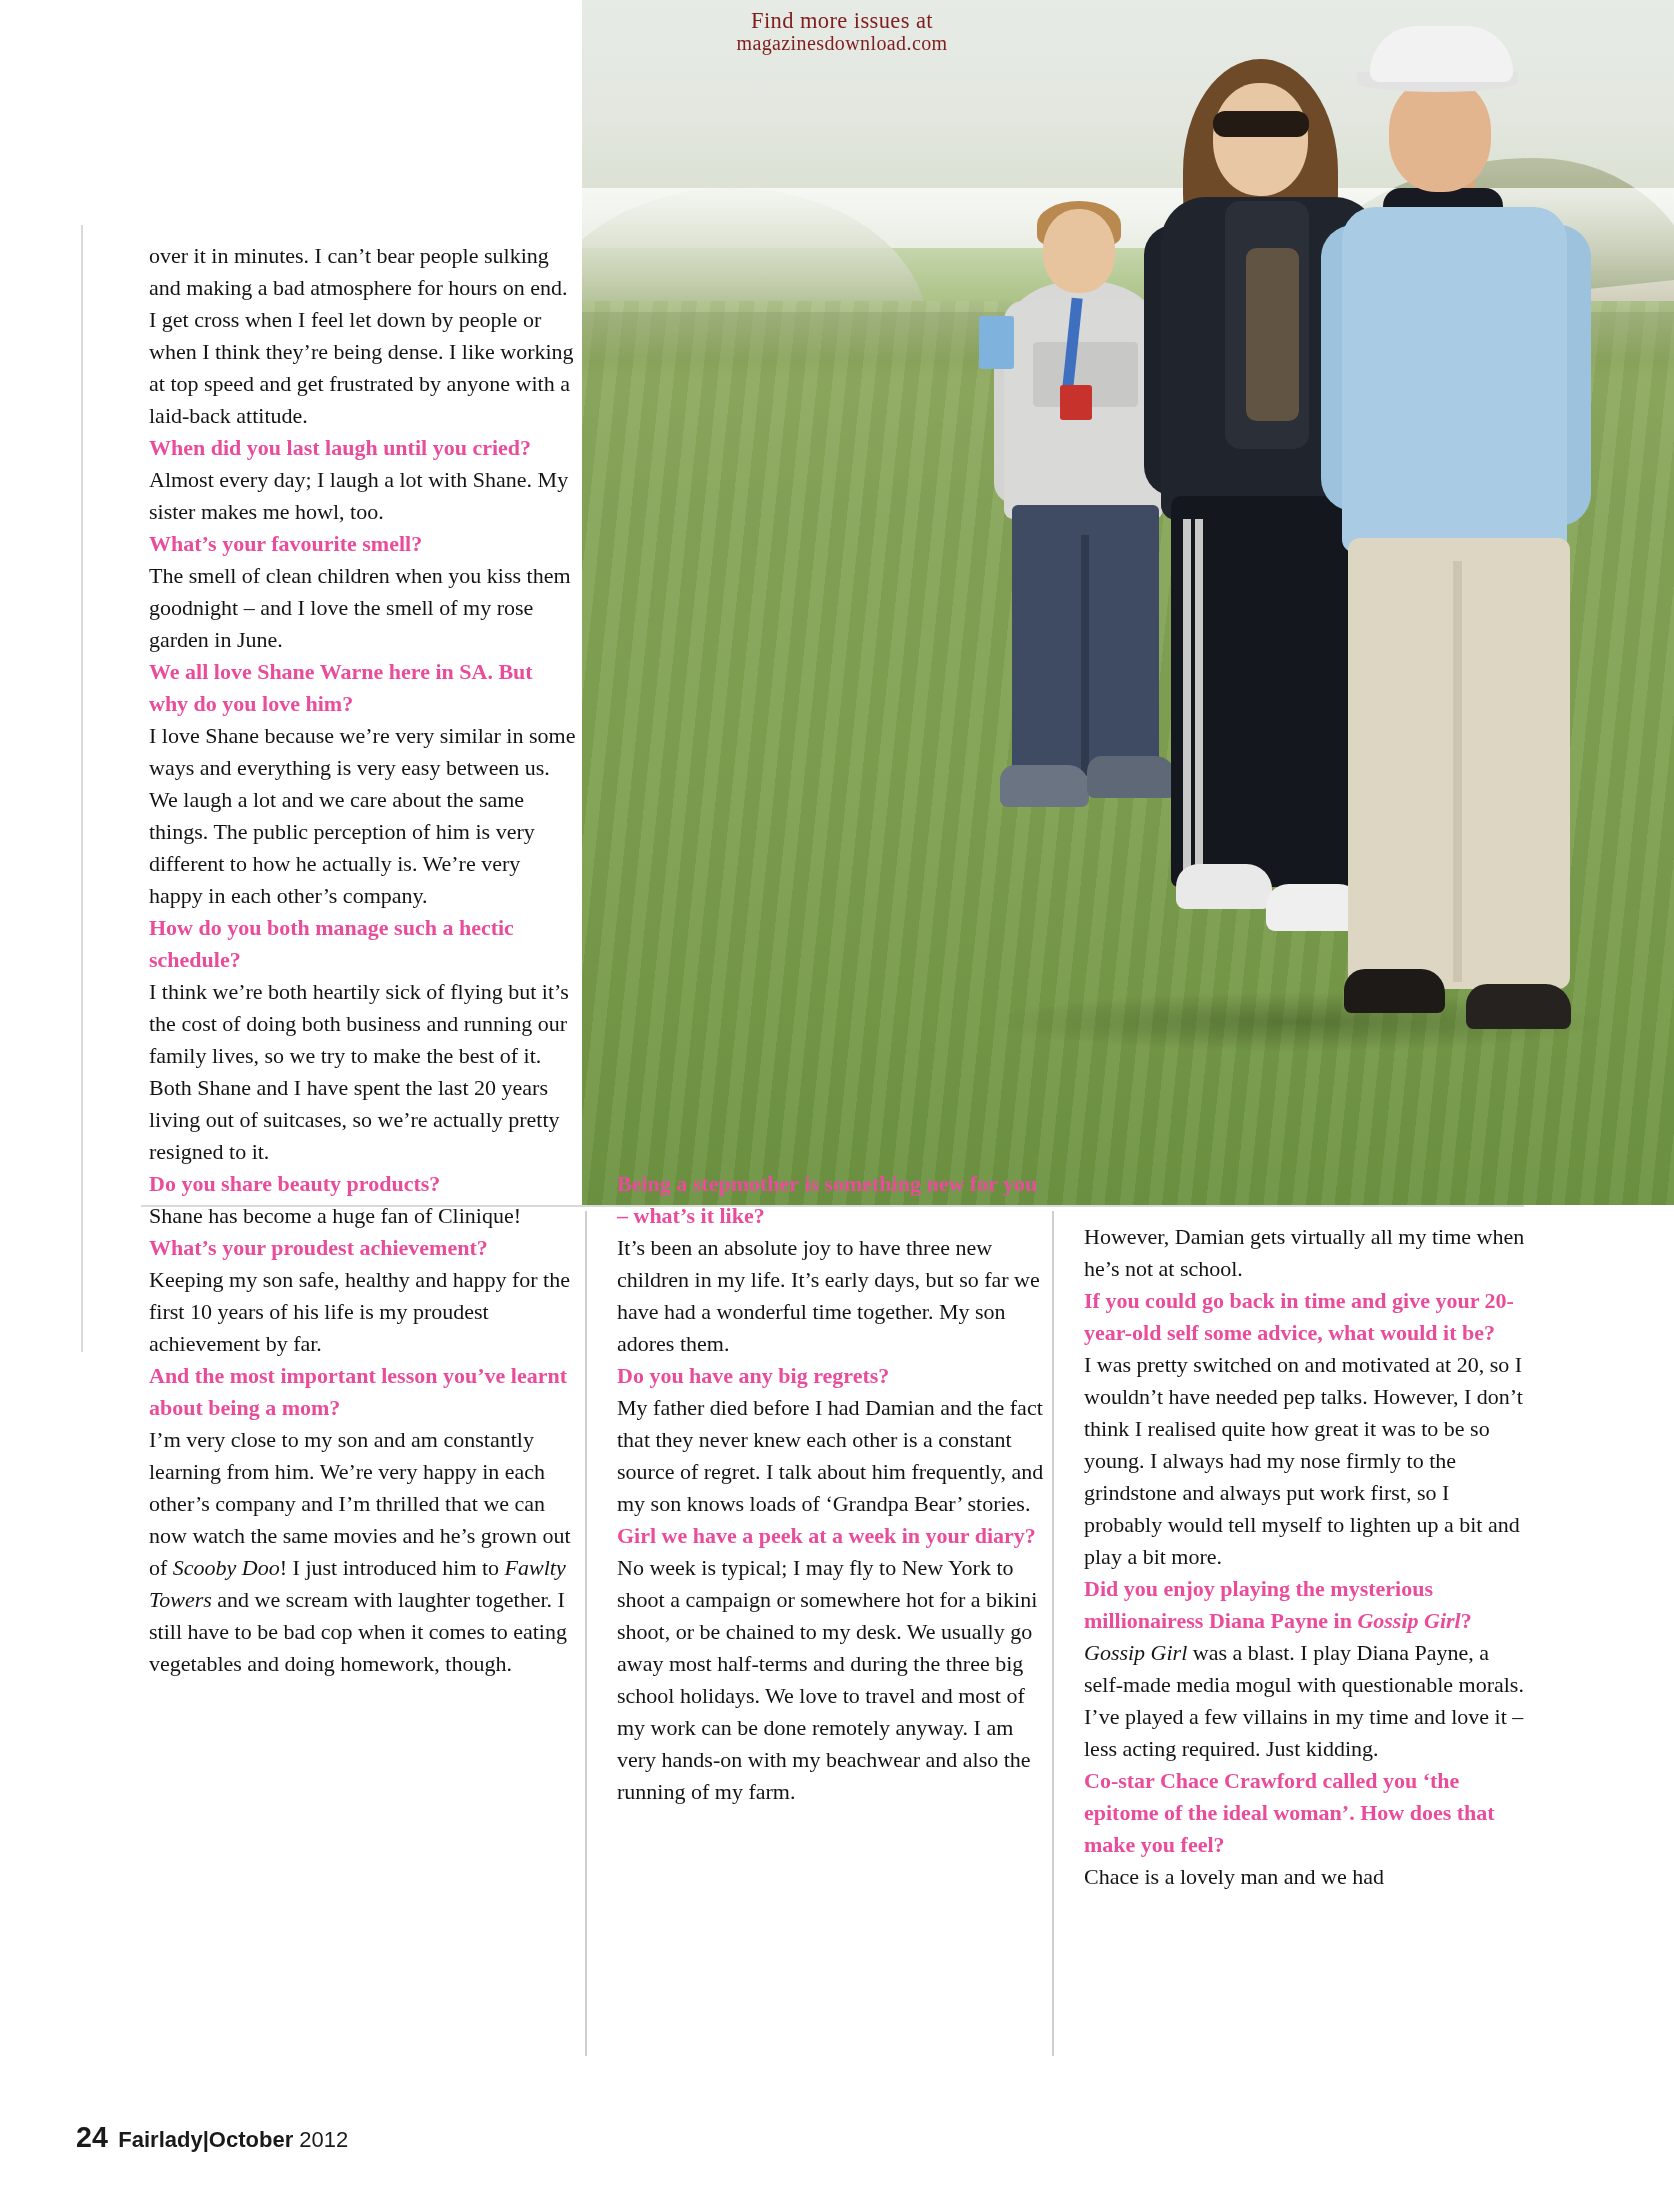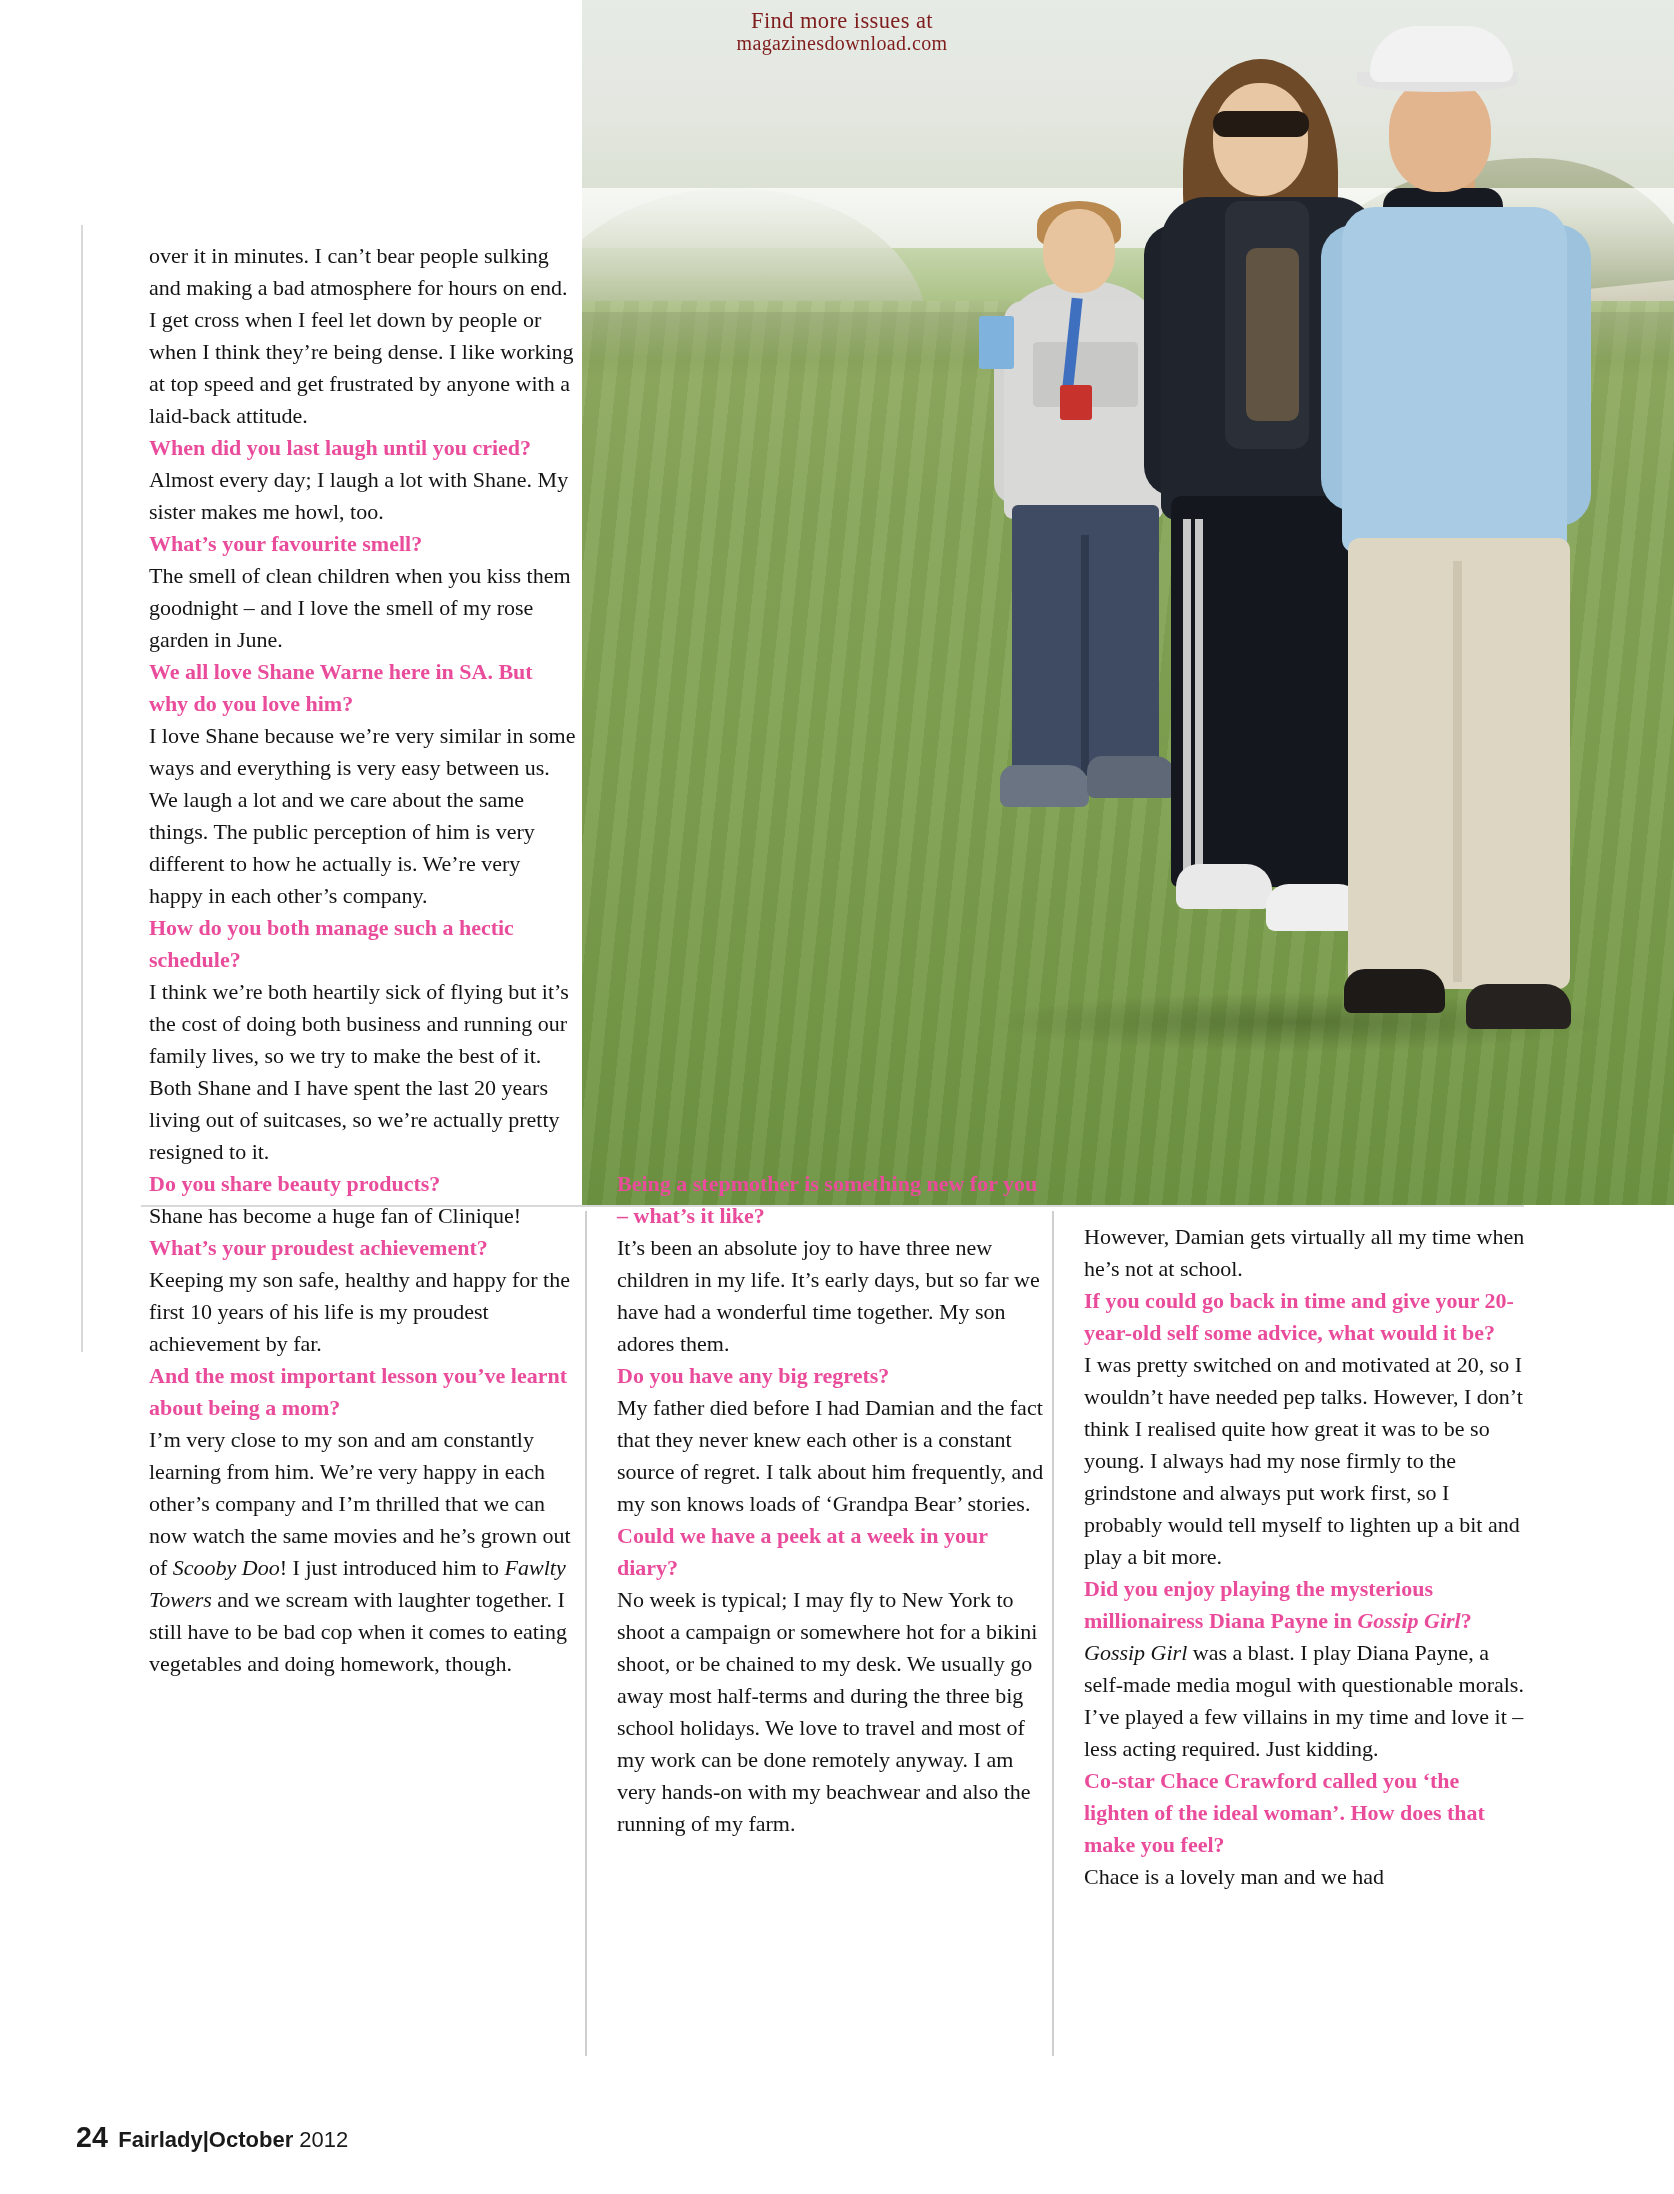--- a/index.html
+++ b/index.html
@@ -290,30 +290,30 @@
     <p class="q">What’s your proudest achievement?</p>
     <p class="">Keeping my son safe, healthy and happy for the first 10 years of his life is my proudest achievement by far.</p>
     <p class="q">And the most important lesson you’ve learnt about being a mom?</p>
     <p class=""><span>I’m very close to my son and am constantly learning from him. We’re very happy in each other’s company and I’m thrilled that we can now watch the same movies and he’s grown out of </span><em>Scooby Doo</em><span>! I just introduced him to </span><em>Fawlty Towers</em><span> and we scream with laughter together. I still have to be bad cop when it comes to eating vegetables and doing homework, though.</span></p>
   </div>
 <div class="col" id="col2">
     <p class="q">Being a stepmother is something new for you – what’s it like?</p>
     <p class="">It’s been an absolute joy to have three new children in my life. It’s early days, but so far we have had a wonderful time together. My son adores them.</p>
     <p class="q">Do you have any big regrets?</p>
     <p class="">My father died before I had Damian and the fact that they never knew each other is a constant source of regret. I talk about him frequently, and my son knows loads of ‘Grandpa Bear’ stories.</p>
-    <p class="q">Could we have a peek at a week in your diary?</p>
+    <p class="q">Girl we have a peek at a week in your diary?</p>
     <p class="">No week is typical; I may fly to New York to shoot a campaign or somewhere hot for a bikini shoot, or be chained to my desk. We usually go away most half-terms and during the three big school holidays. We love to travel and most of my work can be done remotely anyway. I am very hands-on with my beachwear and also the running of my farm.</p>
   </div>
 <div class="col" id="col3">
     <p class="">However, Damian gets virtually all my time when he’s not at school.</p>
     <p class="q">If you could go back in time and give your 20-year-old self some advice, what would it be?</p>
     <p class="">I was pretty switched on and motivated at 20, so I wouldn’t have needed pep talks. However, I don’t think I realised quite how great it was to be so young. I always had my nose firmly to the grindstone and always put work first, so I probably would tell myself to lighten up a bit and play a bit more.</p>
     <p class="q"><span>Did you enjoy playing the mysterious millionairess Diana Payne in </span><em>Gossip Girl</em><span>?</span></p>
     <p class=""><em>Gossip Girl</em><span> was a blast. I play Diana Payne, a self-made media mogul with questionable morals. I’ve played a few villains in my time and love it – less acting required. Just kidding.</span></p>
-    <p class="q">Co-star Chace Crawford called you ‘the lighten of the ideal woman’. How does that make you feel?</p>
+    <p class="q">Co-star Chace Crawford called you ‘the epitome of the ideal woman’. How does that make you feel?</p>
     <p class="">Chace is a lovely man and we had</p>
   </div>
 
 <div class="footer">
   <span class="folio">24</span>
   <span class="footer-text"><b>Fairlady</b><b>|</b><b>October</b> <span>2012</span></span>
 </div>
 
 
 </body></html>

